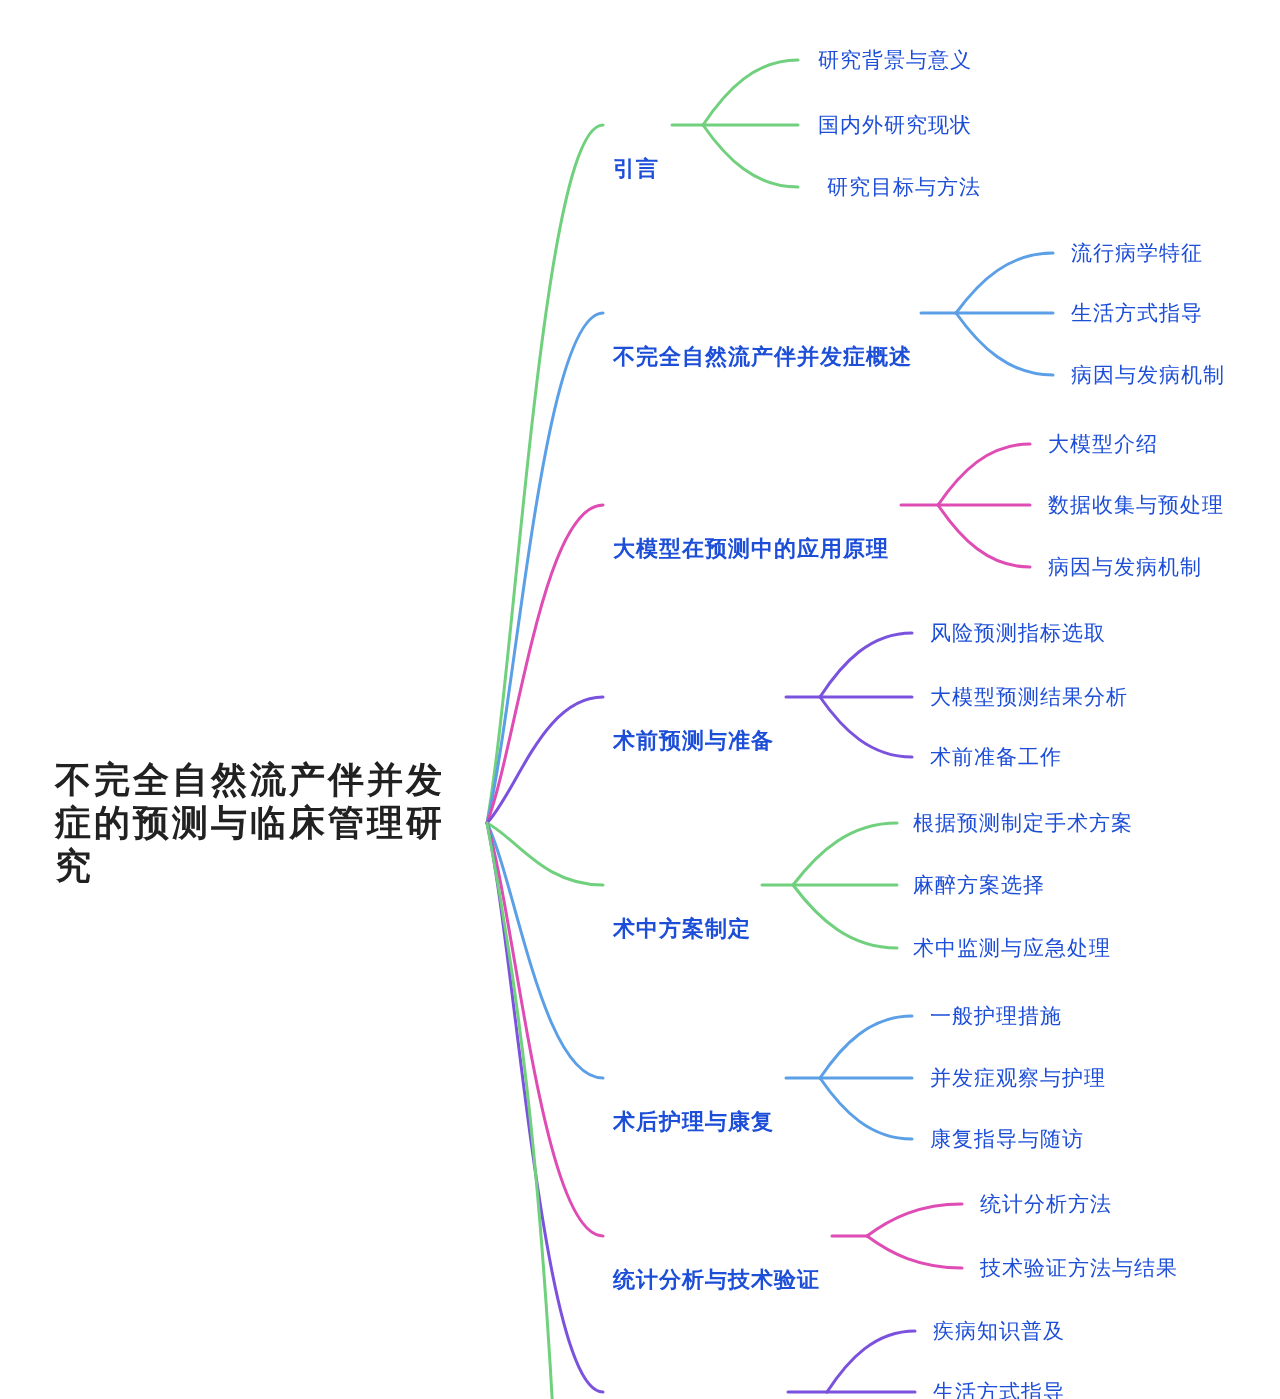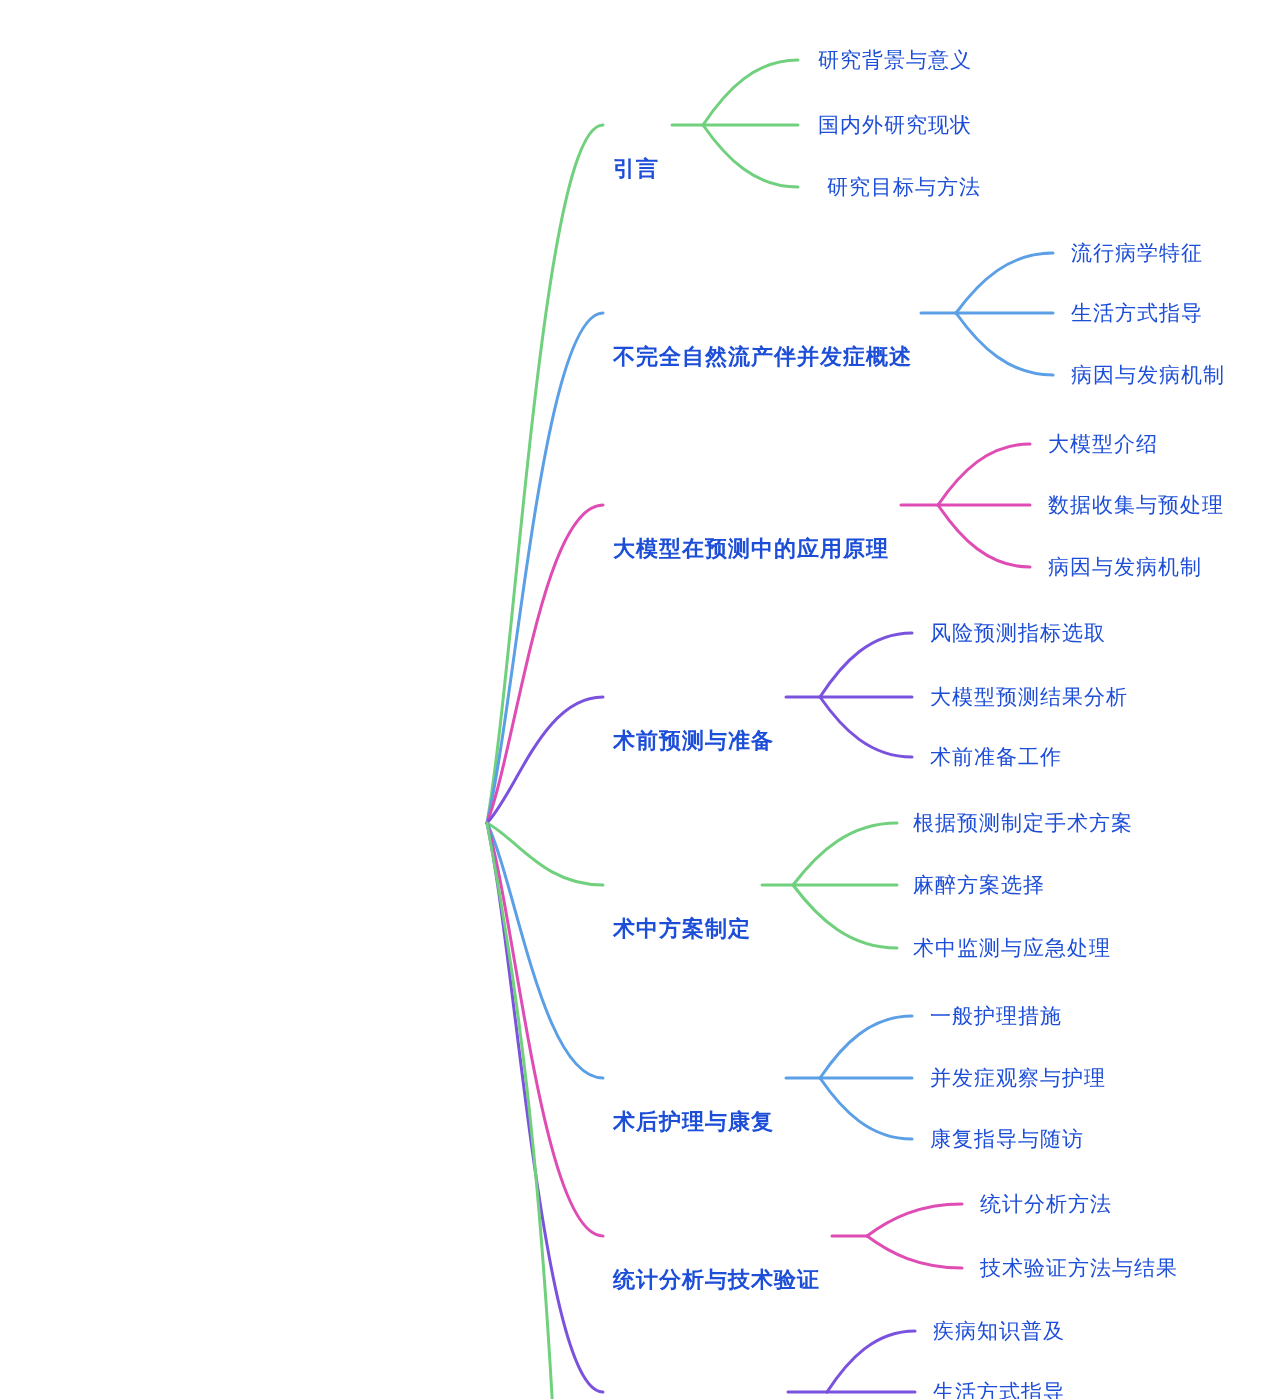--- a/index.html
+++ b/index.html
@@ -78,20 +78,21 @@
       <path d="M 487 823 C 517 926.25, 543 1236, 603 1236" stroke="#de4cb4" stroke-width="3" fill="none" stroke-linecap="round"></path>
       <path d="M 832 1236 L 867 1236" stroke="#de4cb4" stroke-width="3" fill="none" stroke-linecap="round"></path>
       <path d="M 867 1236 C 890.75 1218.4, 919.25 1204, 962 1204" stroke="#de4cb4" stroke-width="3" fill="none" stroke-linecap="round"></path>
       <path d="M 867 1236 C 890.75 1253.6, 919.25 1268, 962 1268" stroke="#de4cb4" stroke-width="3" fill="none" stroke-linecap="round"></path>
       <path d="M 487 823 C 517 965.25, 543 1392, 603 1392" stroke="#7b52dd" stroke-width="3" fill="none" stroke-linecap="round"></path>
       <path d="M 788 1392 L 827 1392" stroke="#7b52dd" stroke-width="3" fill="none" stroke-linecap="round"></path>
       <path d="M 827 1392 C 849 1358.45, 875.4 1331, 915 1331" stroke="#7b52dd" stroke-width="3" fill="none" stroke-linecap="round"></path>
       <path d="M 827 1392 C 849 1392, 875.4 1392, 915 1392" stroke="#7b52dd" stroke-width="3" fill="none" stroke-linecap="round"></path>
       <path d="M 487 823 C 517 983, 540 1150, 556 1470" stroke="#70d07d" stroke-width="3" fill="none" stroke-linecap="round"></path>
     </svg>
+  <div class="root-label">不完全自然流产伴并发症的预测与临床管理研究</div>
   <div id="labels">
       <div class="label child-label" style="left: 818px; top: 60px;">研究背景与意义</div>
       <div class="label child-label" style="left: 818px; top: 125px;">国内外研究现状</div>
       <div class="label child-label" style="left: 827px; top: 187px;">研究目标与方法</div>
       <div class="label branch-label" style="left: 613px; top: 125px;">引言</div>
       <div class="label child-label" style="left: 1071px; top: 253px;">流行病学特征</div>
       <div class="label child-label" style="left: 1071px; top: 313px;">生活方式指导</div>
       <div class="label child-label" style="left: 1071px; top: 375px;">病因与发病机制</div>
       <div class="label branch-label" style="left: 613px; top: 313px;">不完全自然流产伴并发症概述</div>
       <div class="label child-label" style="left: 1048px; top: 444px;">大模型介绍</div>

